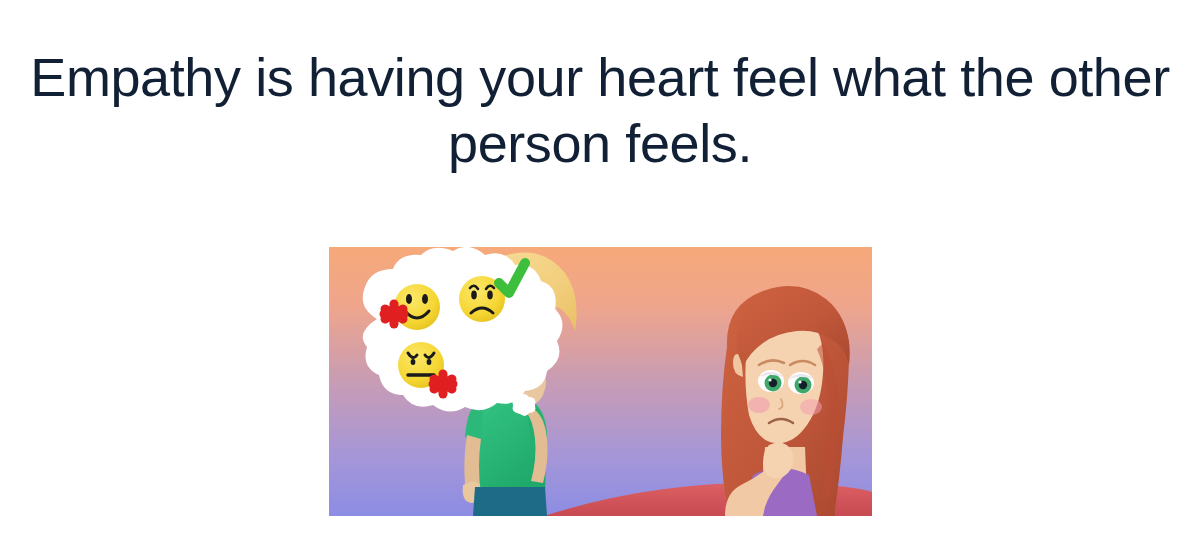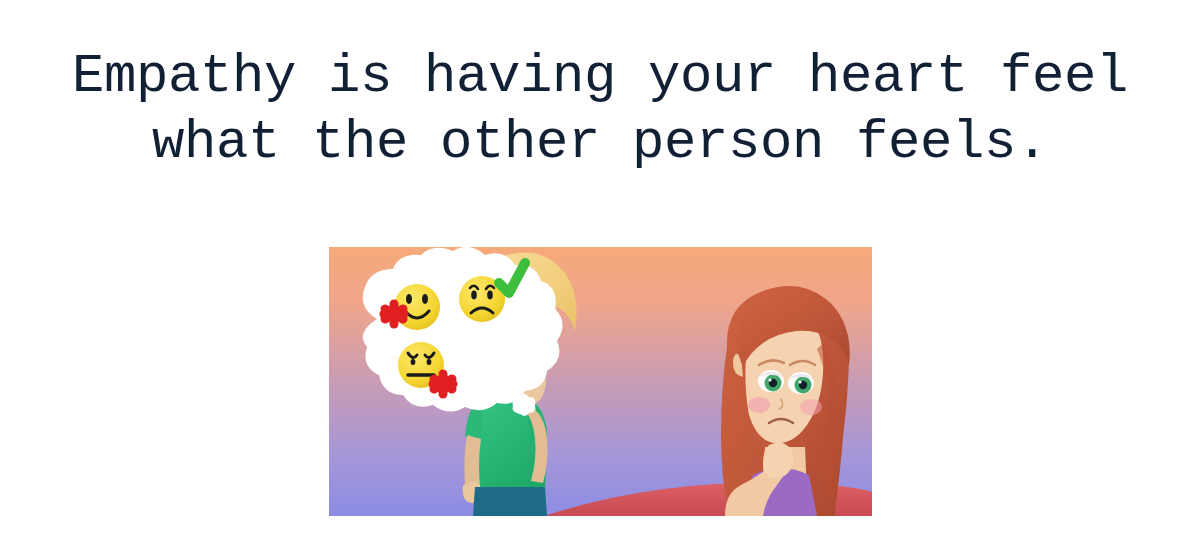--- a/index.html
+++ b/index.html
@@ -25,21 +25,21 @@
     position: absolute;
     left: 20px;
     top: 44px;
     width: 1160px;
     text-align: center;
     font-size: 54px;
     line-height: 66px;
     font-weight: 400;
     letter-spacing: -0.4px;
     color: #122036;
-    font-family: Liberation Mono, monospace;
+    font-family: Liberation Sans, sans-serif;
   }
   #illustration {
     position: absolute;
     left: 329px;
     top: 247px;
     width: 543px;
     height: 269px;
     overflow: hidden;
   }
   #illustration svg {

